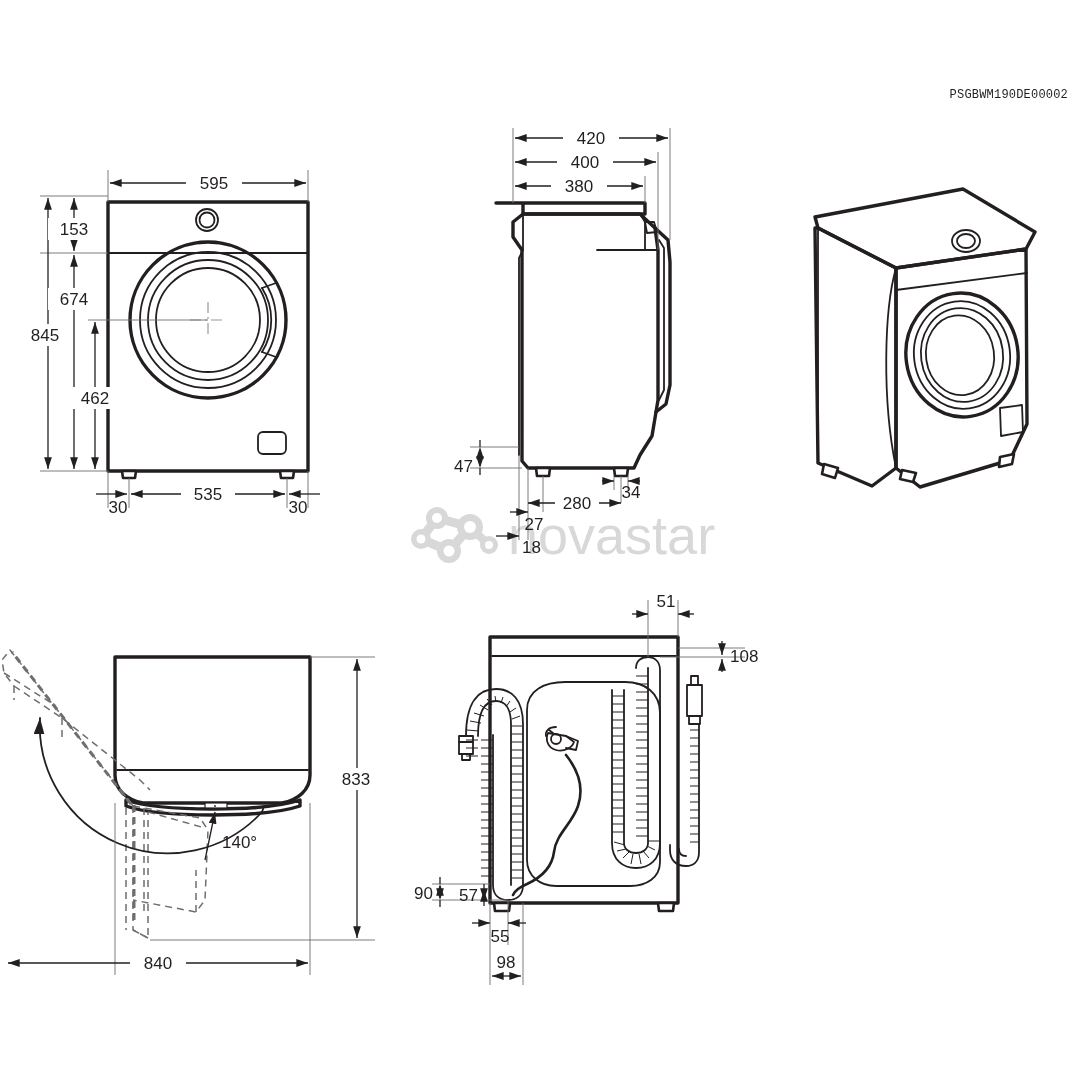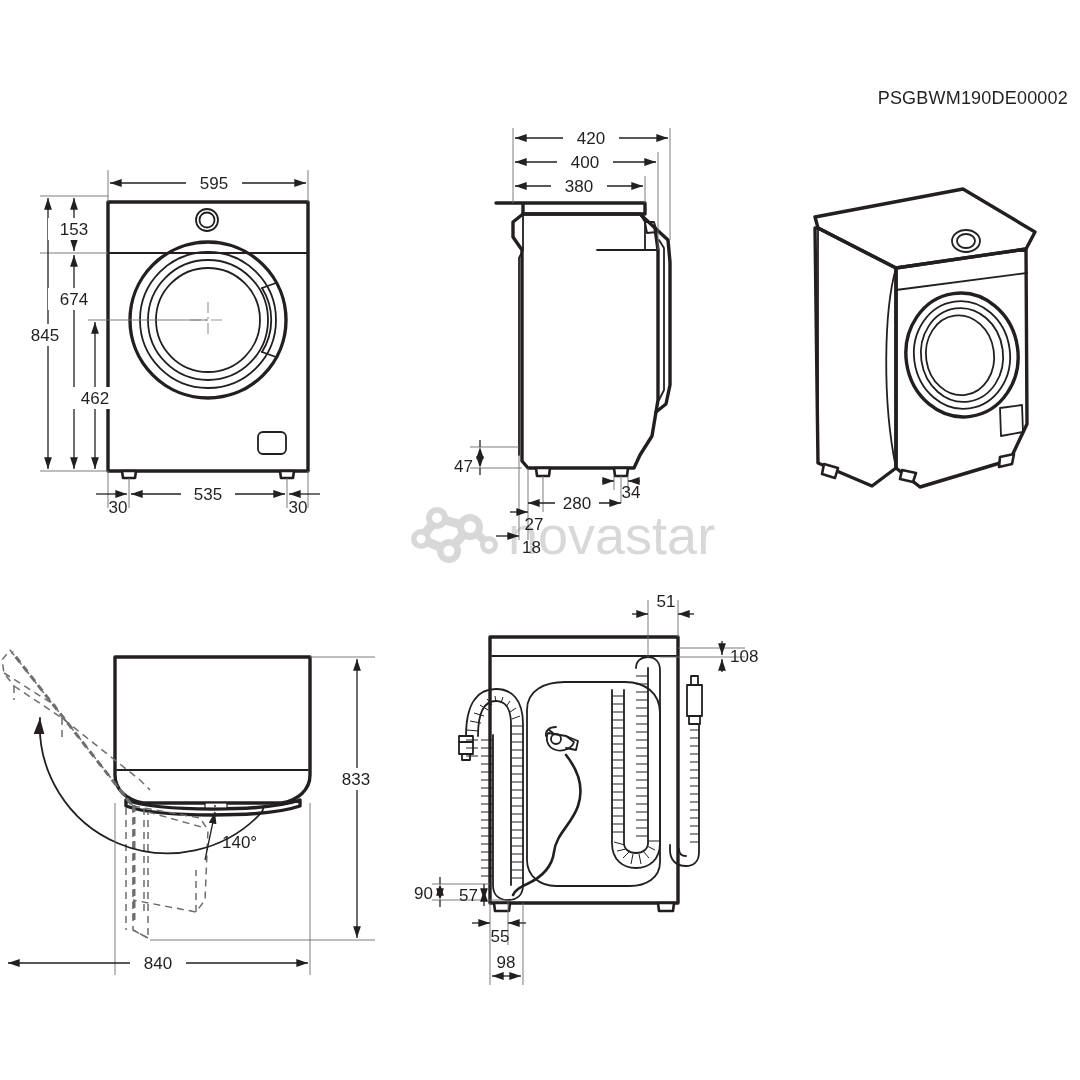--- a/index.html
+++ b/index.html
@@ -17,22 +17,22 @@
   #sheet {
     position: absolute;
     left: 0; top: 0;
     width: 1080px;
     height: 1080px;
   }
   .partno {
     position: absolute;
     right: 12px;
     top: 88px;
-    font-family: Liberation Sans, sans-serif;
-    font-size: 18px;
+    font-family: Liberation Mono, monospace;
+    font-size: 12px;
     color: #231f20;
     letter-spacing: 0.2px;
     white-space: nowrap;
     margin-left: 20px;
   }
   svg { display: block; }
   text {
     font-family: "Liberation Sans", sans-serif;
     fill: #231f20;
   }

